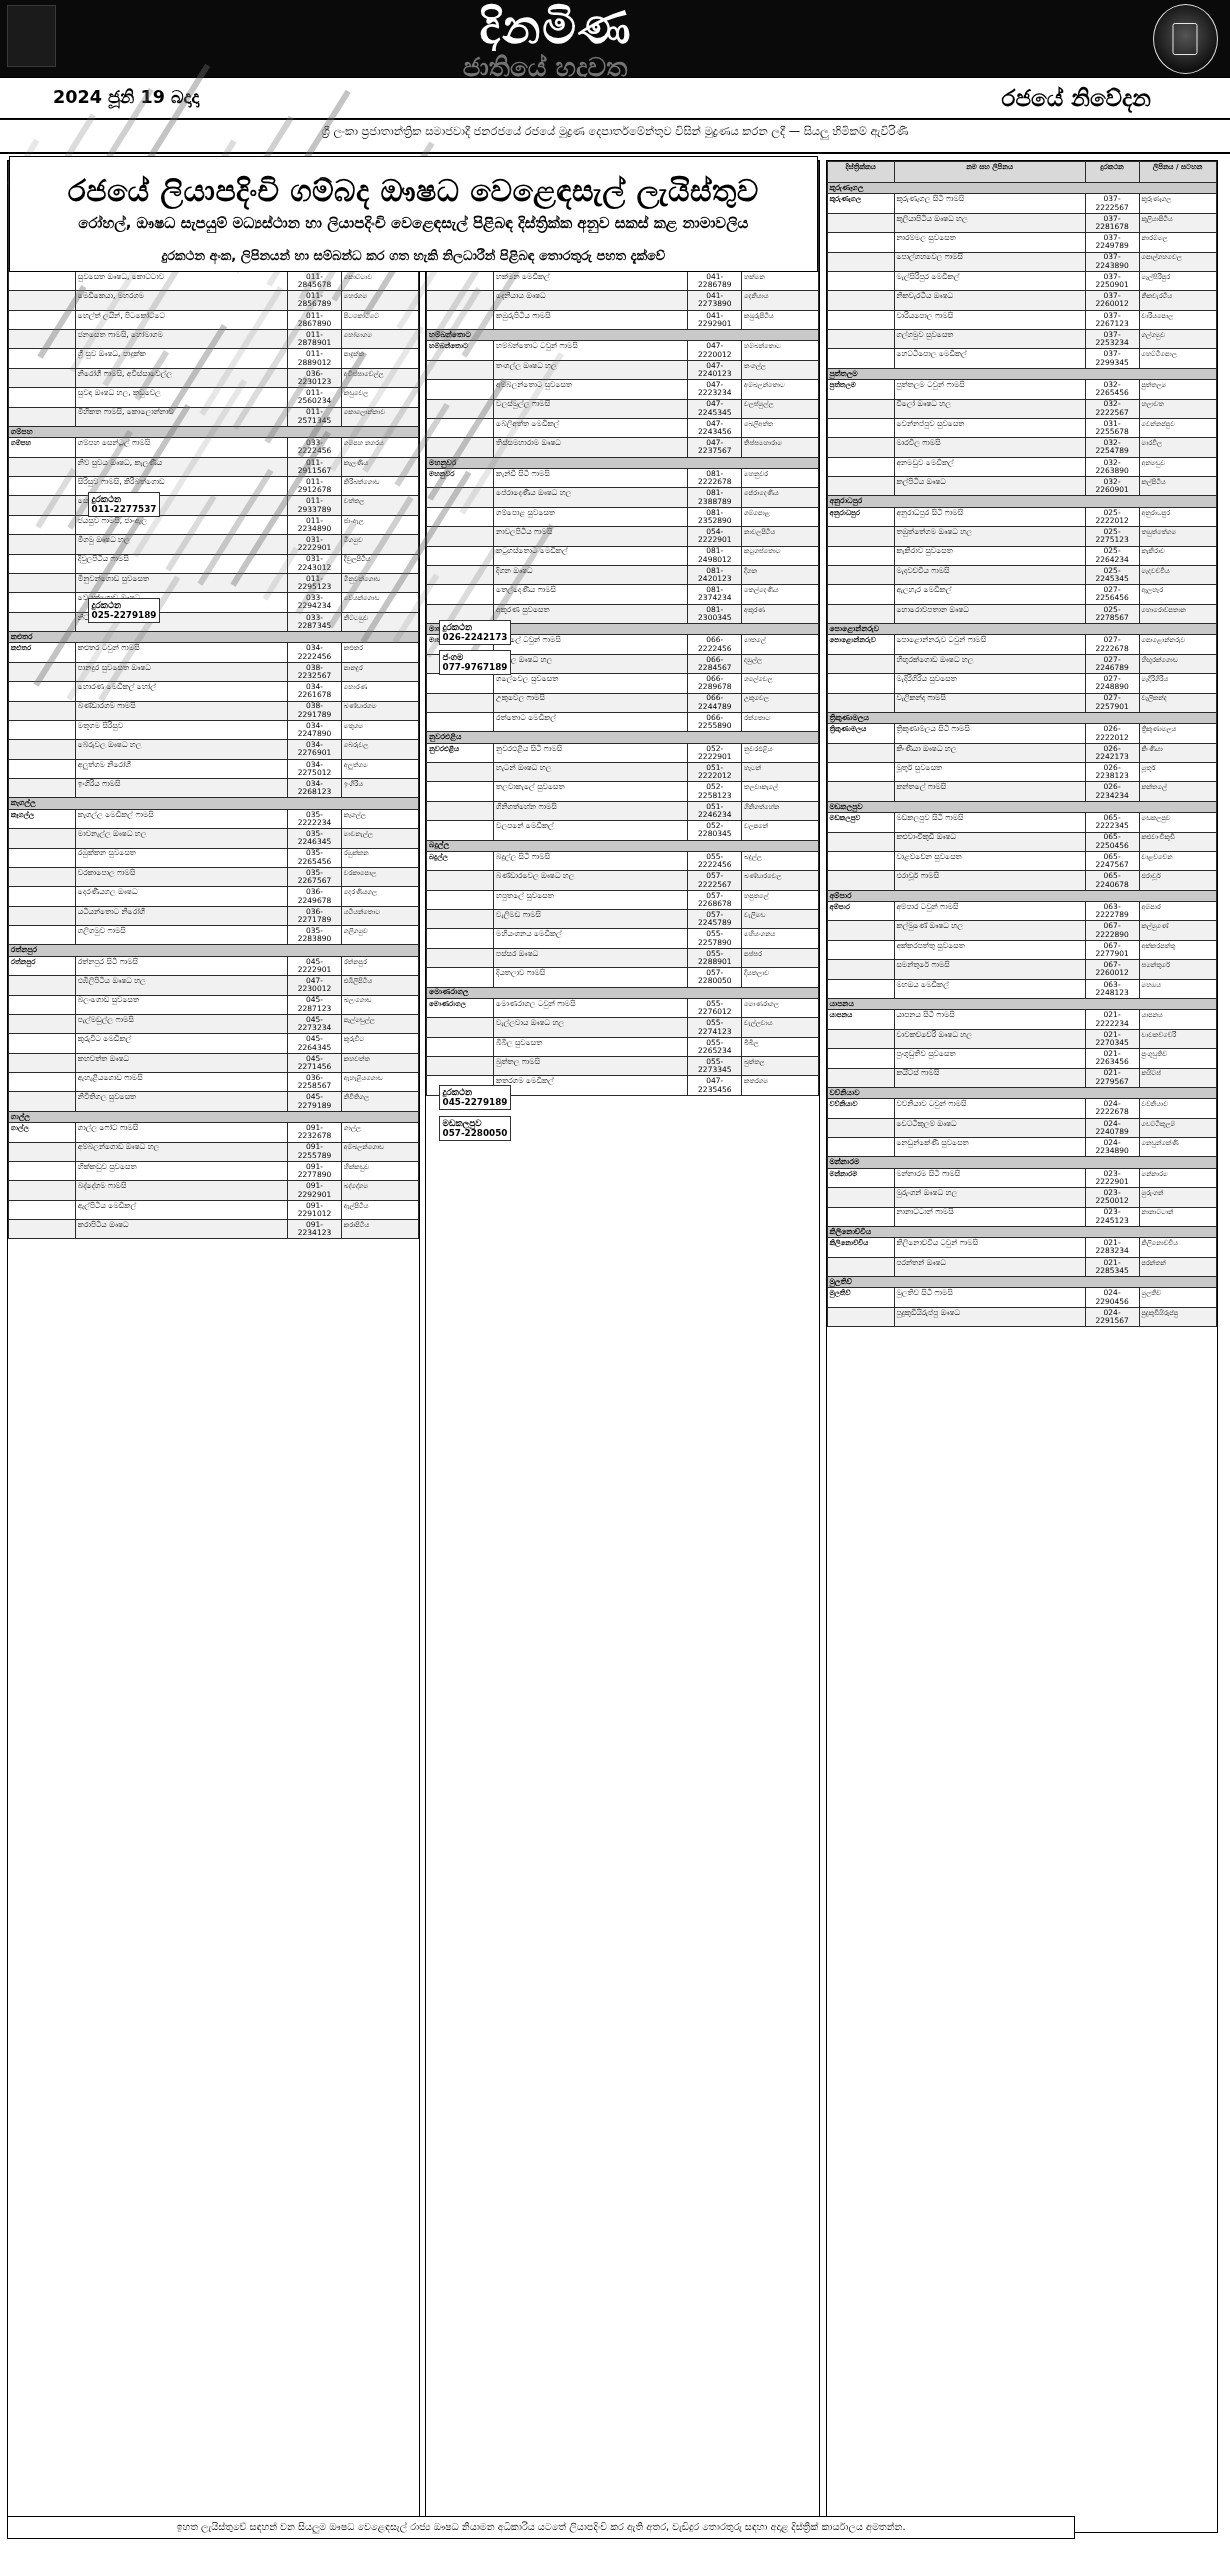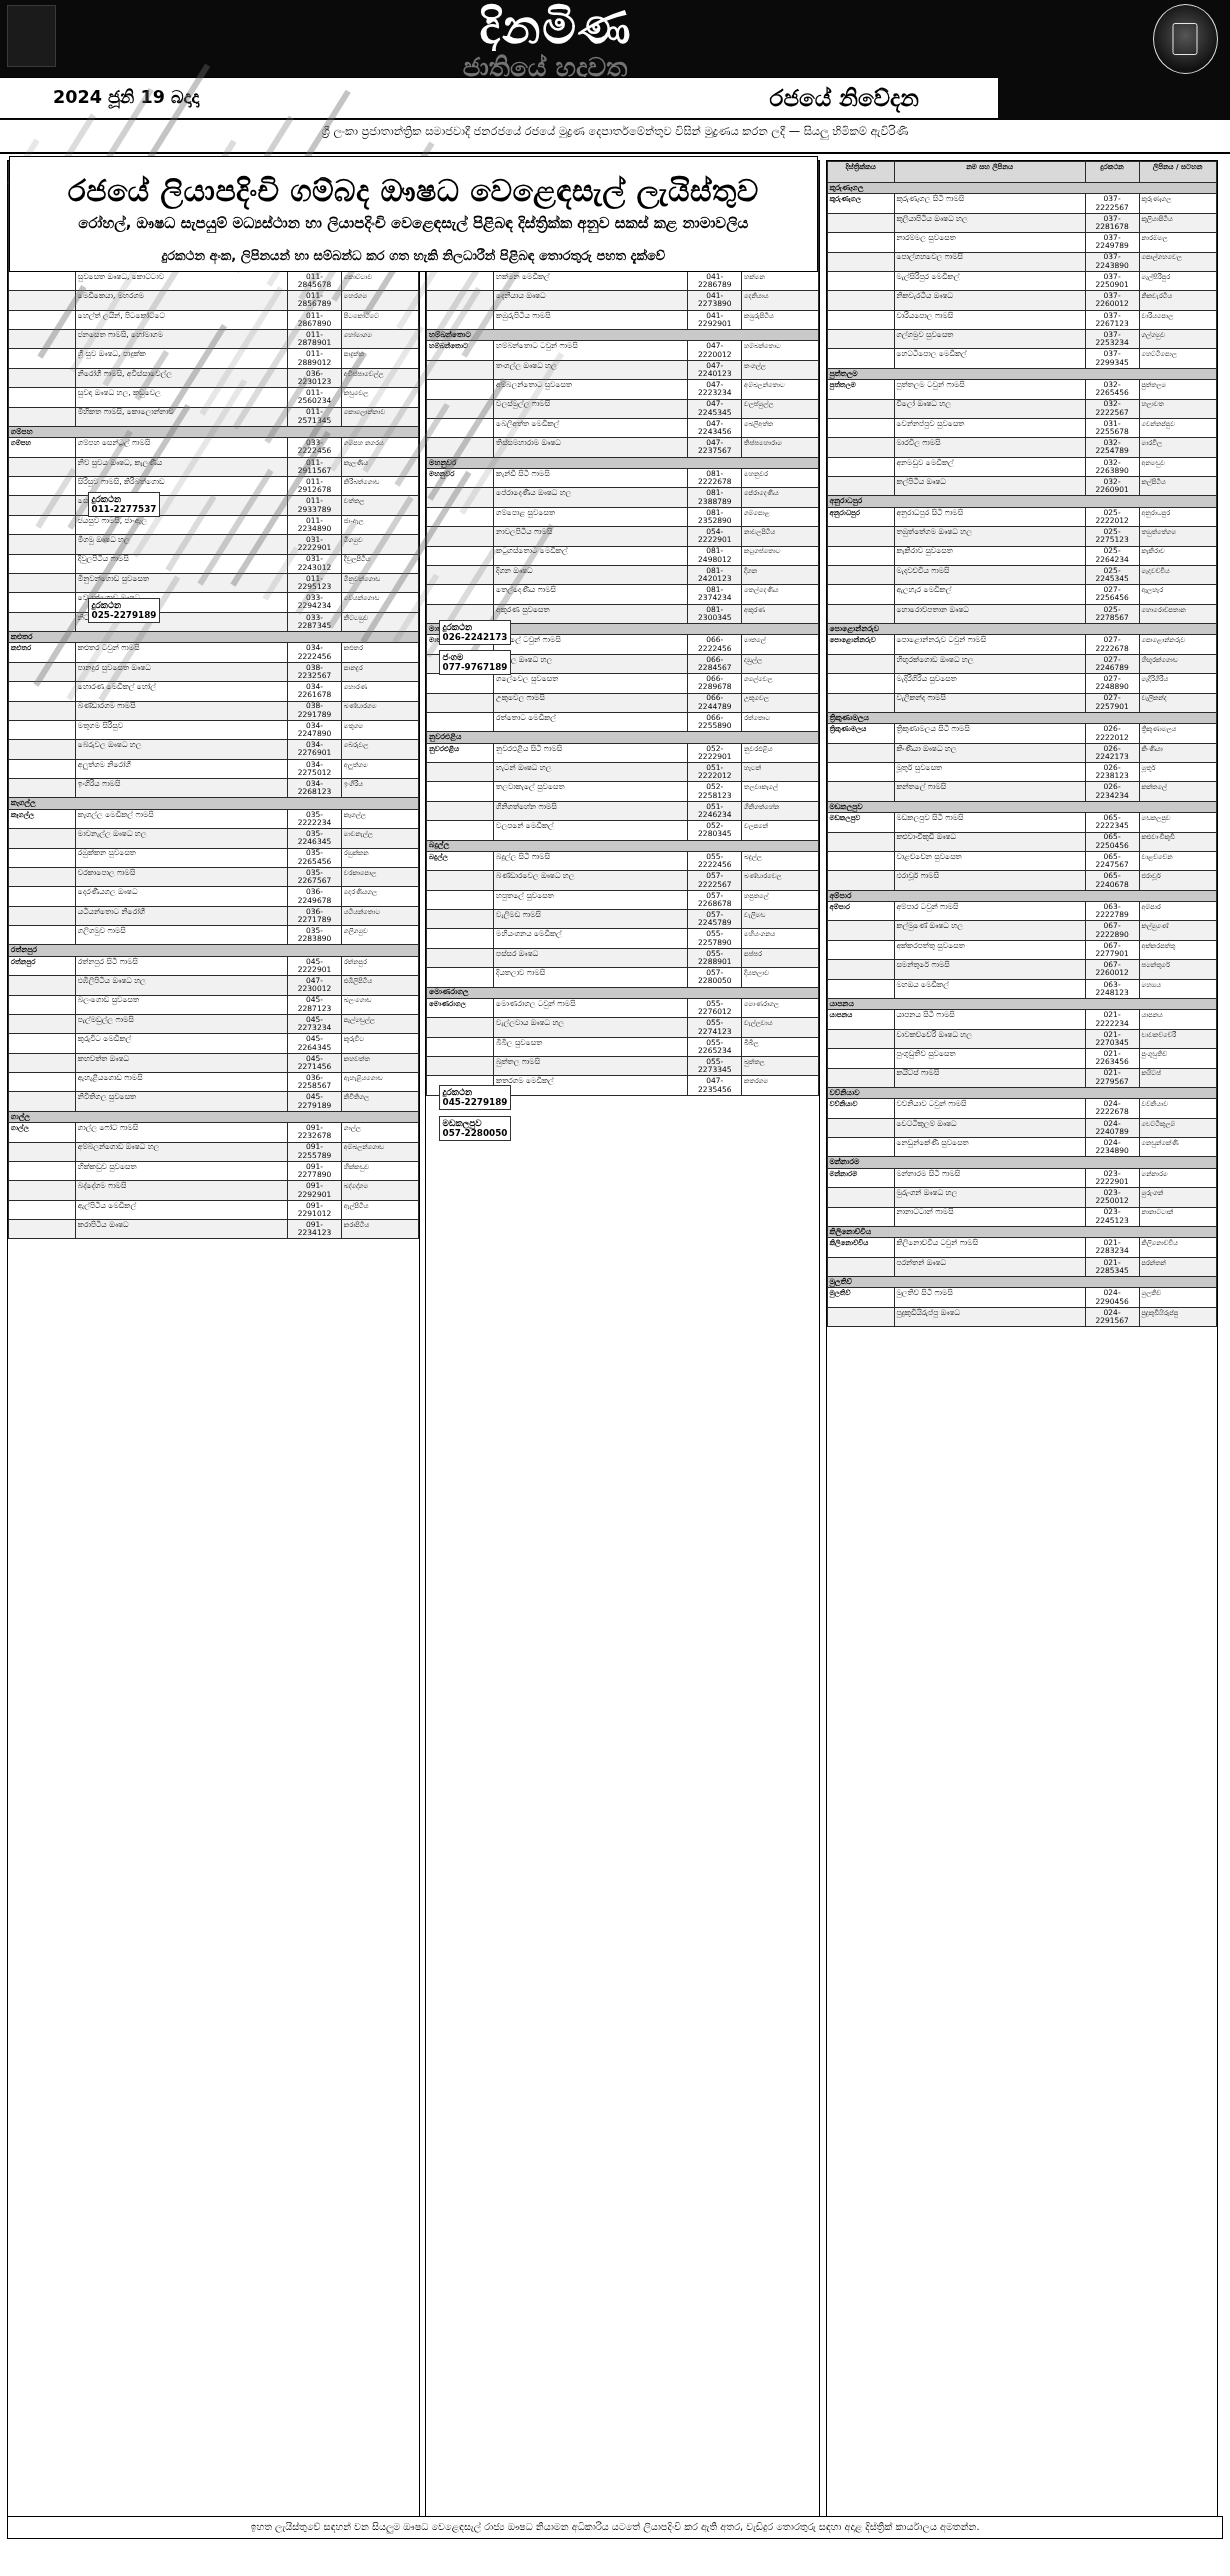--- a/index.html
+++ b/index.html
@@ -61,21 +61,21 @@
     font-weight: bold;
     color: #737373;
     line-height: 28px;
     white-space: nowrap;
     overflow: hidden;
     text-decoration: underline;
   }
   .mast-strip {
     position: absolute;
     left: 0; top: 77px;
-    width: 998px; height: 42px;
+    width: 1230px; height: 42px;
     background: #ffffff;
     color: #000;
     border-top: 1.8px solid #000;
     border-bottom: 1.8px solid #000;
   }
   .mast-strip .left-label {
     position: absolute; left: 53px; top: 8.8px;
     font-size: 17.6px; font-weight: bold;
   }
   .mast-strip .right-label {
@@ -209,21 +209,21 @@
   .dist-cell {
     font-weight: bold;
     font-size: 7px;
     line-height: 8px;
   }
 
   
   .footer-note {
     position: absolute;
     left: 7px; bottom: 37px;
-    width: 1216px;
+    width: 1068px;
     border: 0.9px solid #000;
     background: #fff;
     font-size: 9.7px;
     text-align: center;
     padding: 4.4px 7px;
     line-height: 12.3px;
     z-index: 30;
   }
   .footer-bar {
     position: absolute;

